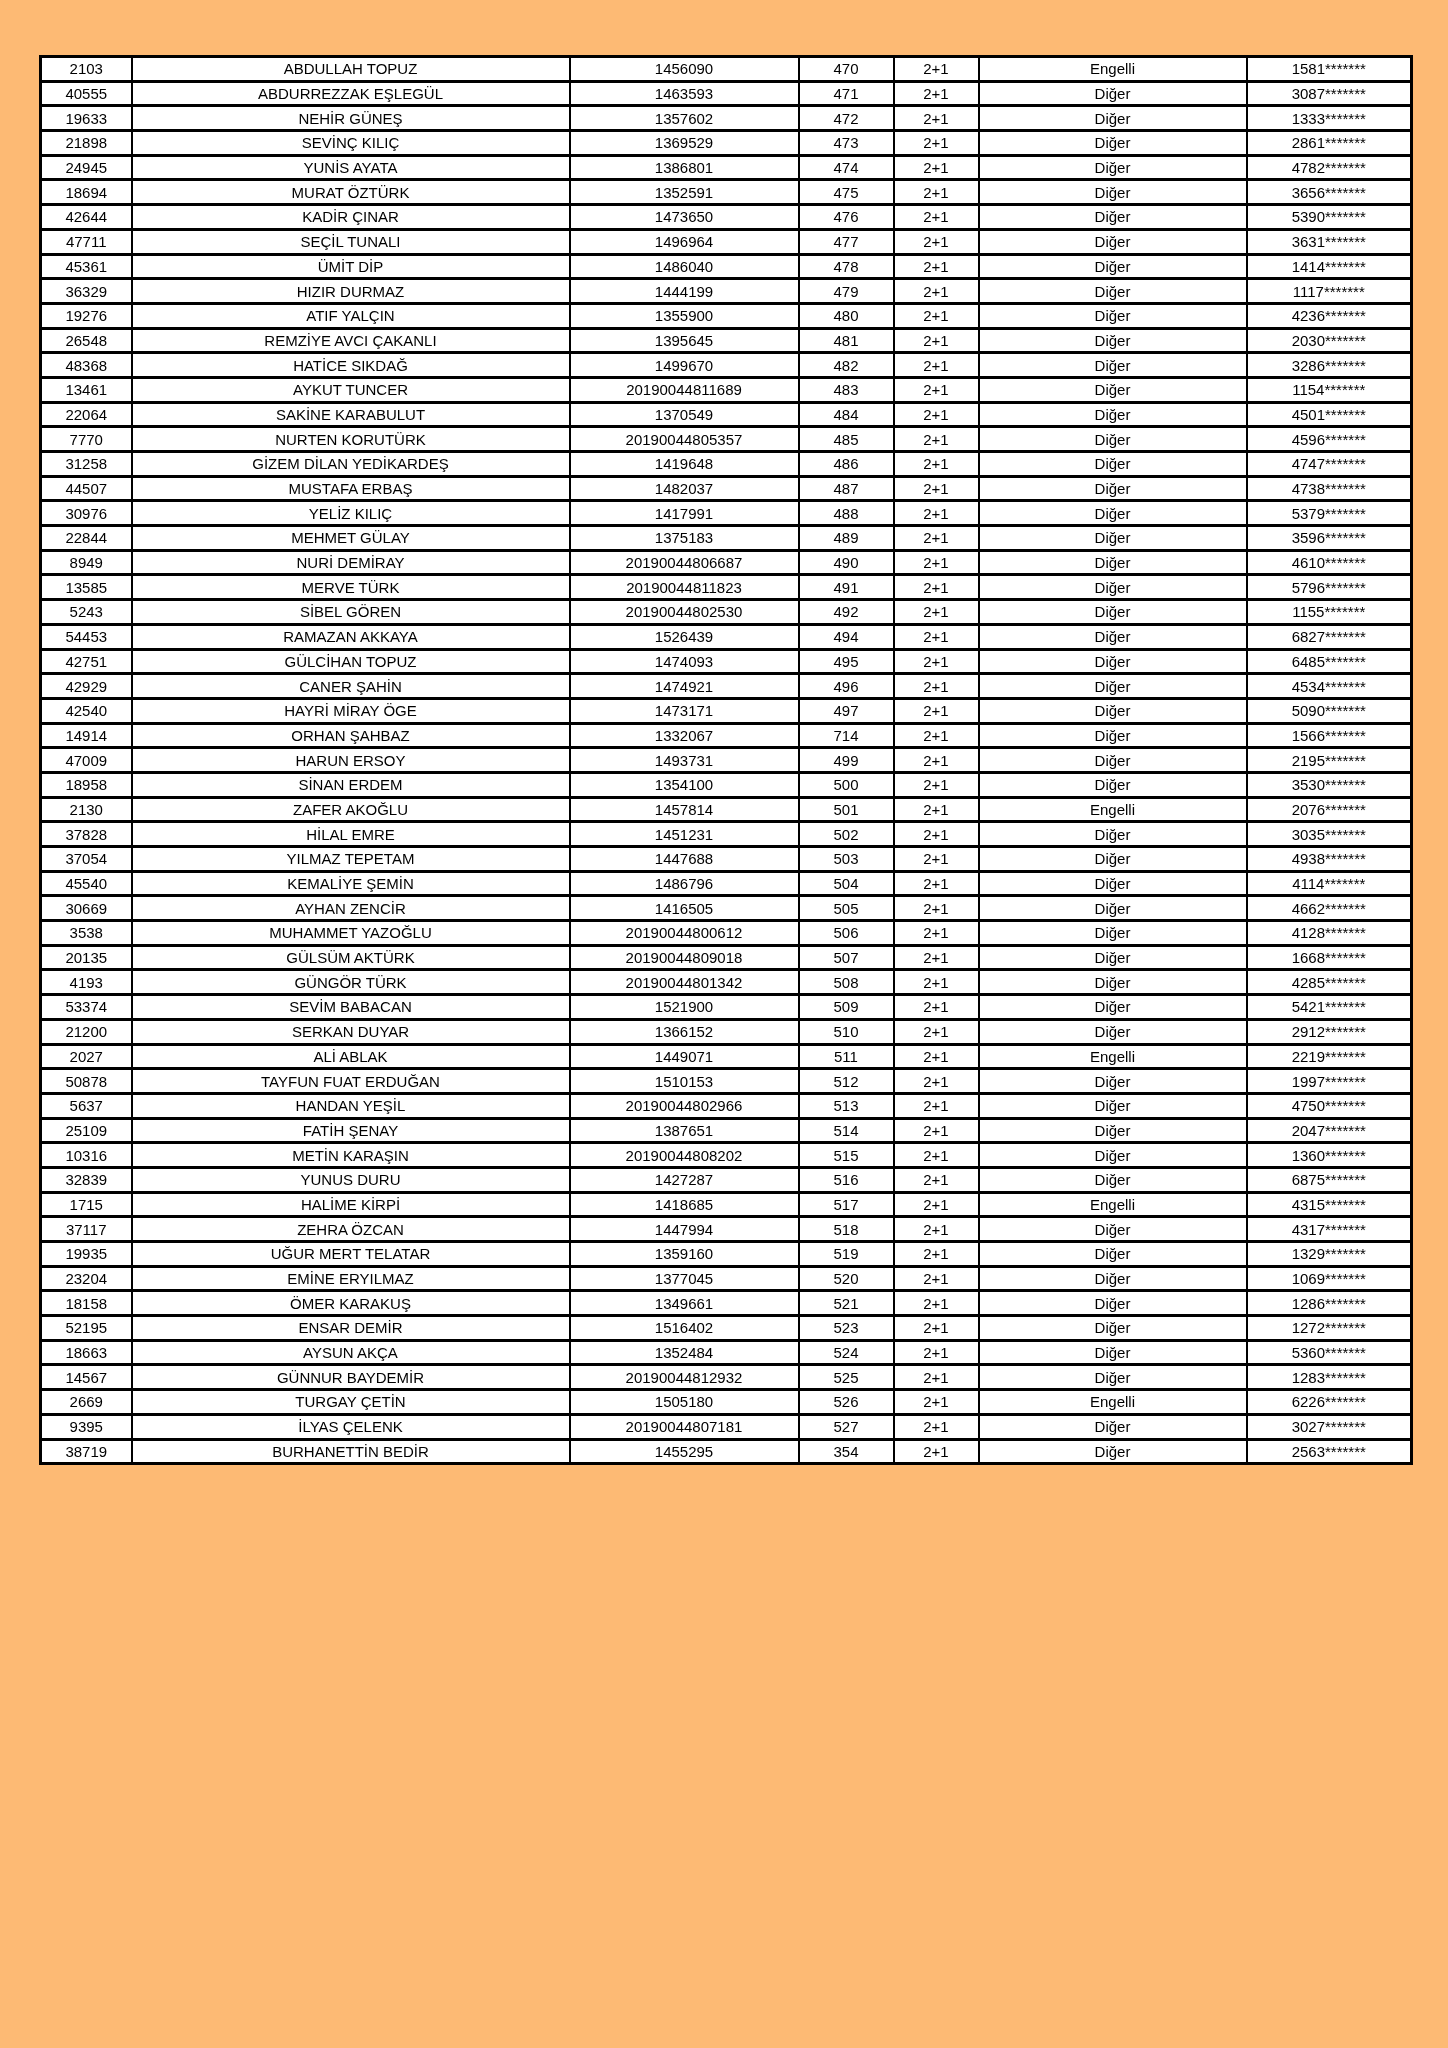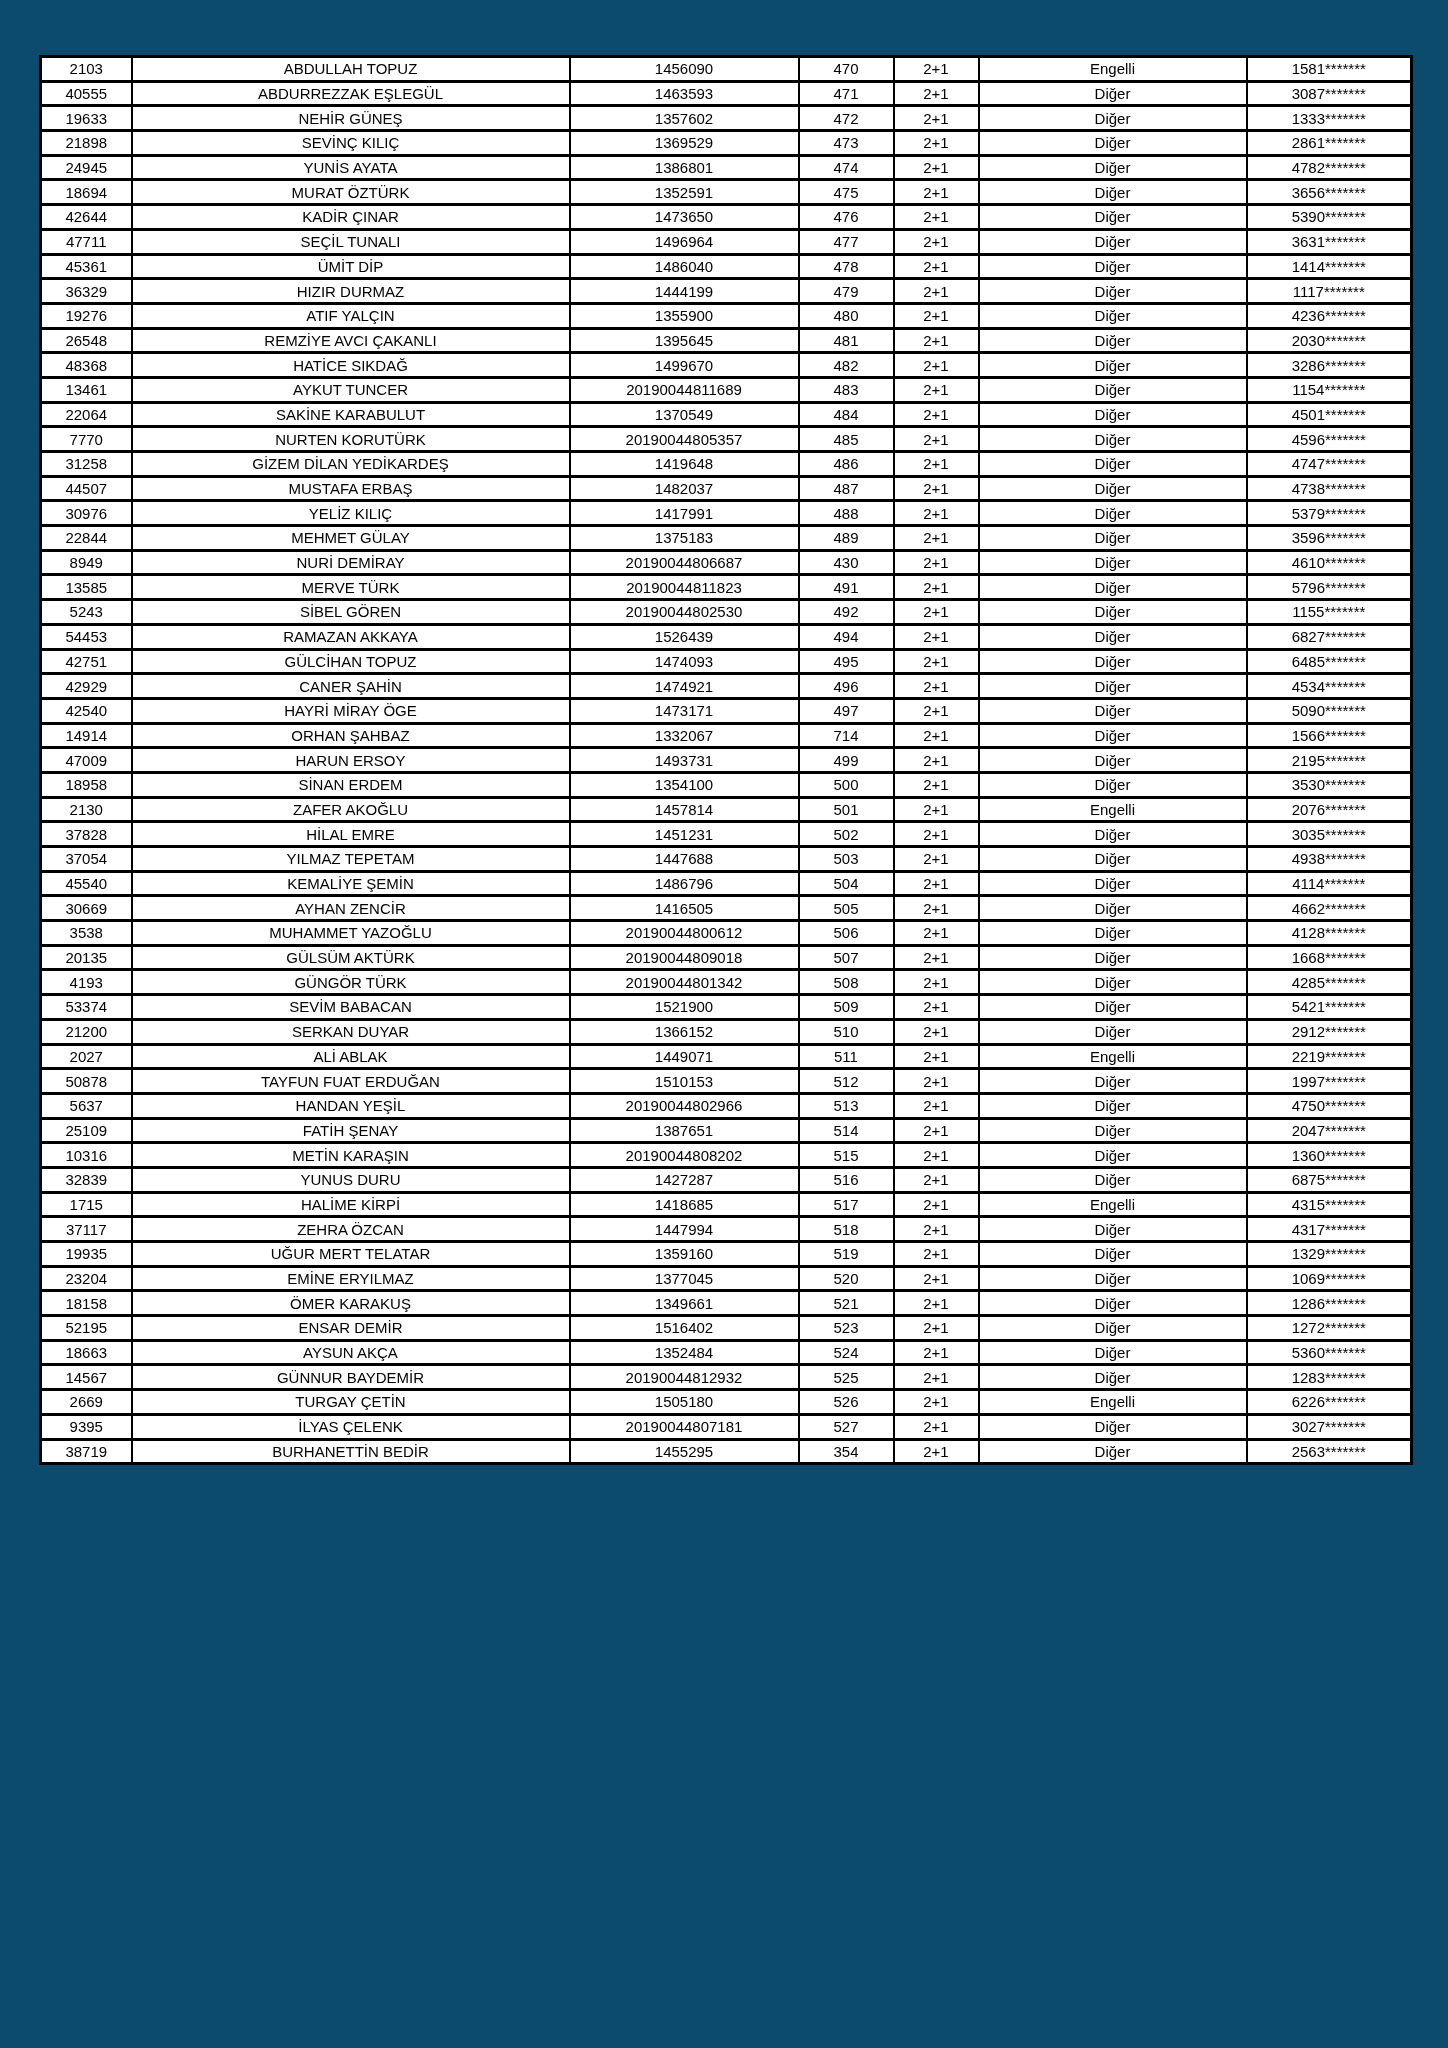--- a/index.html
+++ b/index.html
@@ -4,21 +4,21 @@
 <style>
   html, body {
     margin: 0;
     padding: 0;
     background: #ffffff;
   }
   .page {
     position: relative;
     width: 1448px;
     height: 2048px;
-    background: #0c4a6e;
+    background: #fdba74;
     font-family: "Liberation Sans", sans-serif;
     color: #000000;
   }
   table.applicant-table {
     position: absolute;
     left: 39px;
     top: 55px;
     width: 1371px;
     border-collapse: collapse;
     table-layout: fixed;
@@ -233,21 +233,21 @@
           <td>1375183</td>
           <td>489</td>
           <td>2+1</td>
           <td>Diğer</td>
           <td>3596*******</td>
         </tr>
         <tr>
           <td>8949</td>
           <td>NURİ DEMİRAY</td>
           <td>20190044806687</td>
-          <td>430</td>
+          <td>490</td>
           <td>2+1</td>
           <td>Diğer</td>
           <td>4610*******</td>
         </tr>
         <tr>
           <td>13585</td>
           <td>MERVE TÜRK</td>
           <td>20190044811823</td>
           <td>491</td>
           <td>2+1</td>

